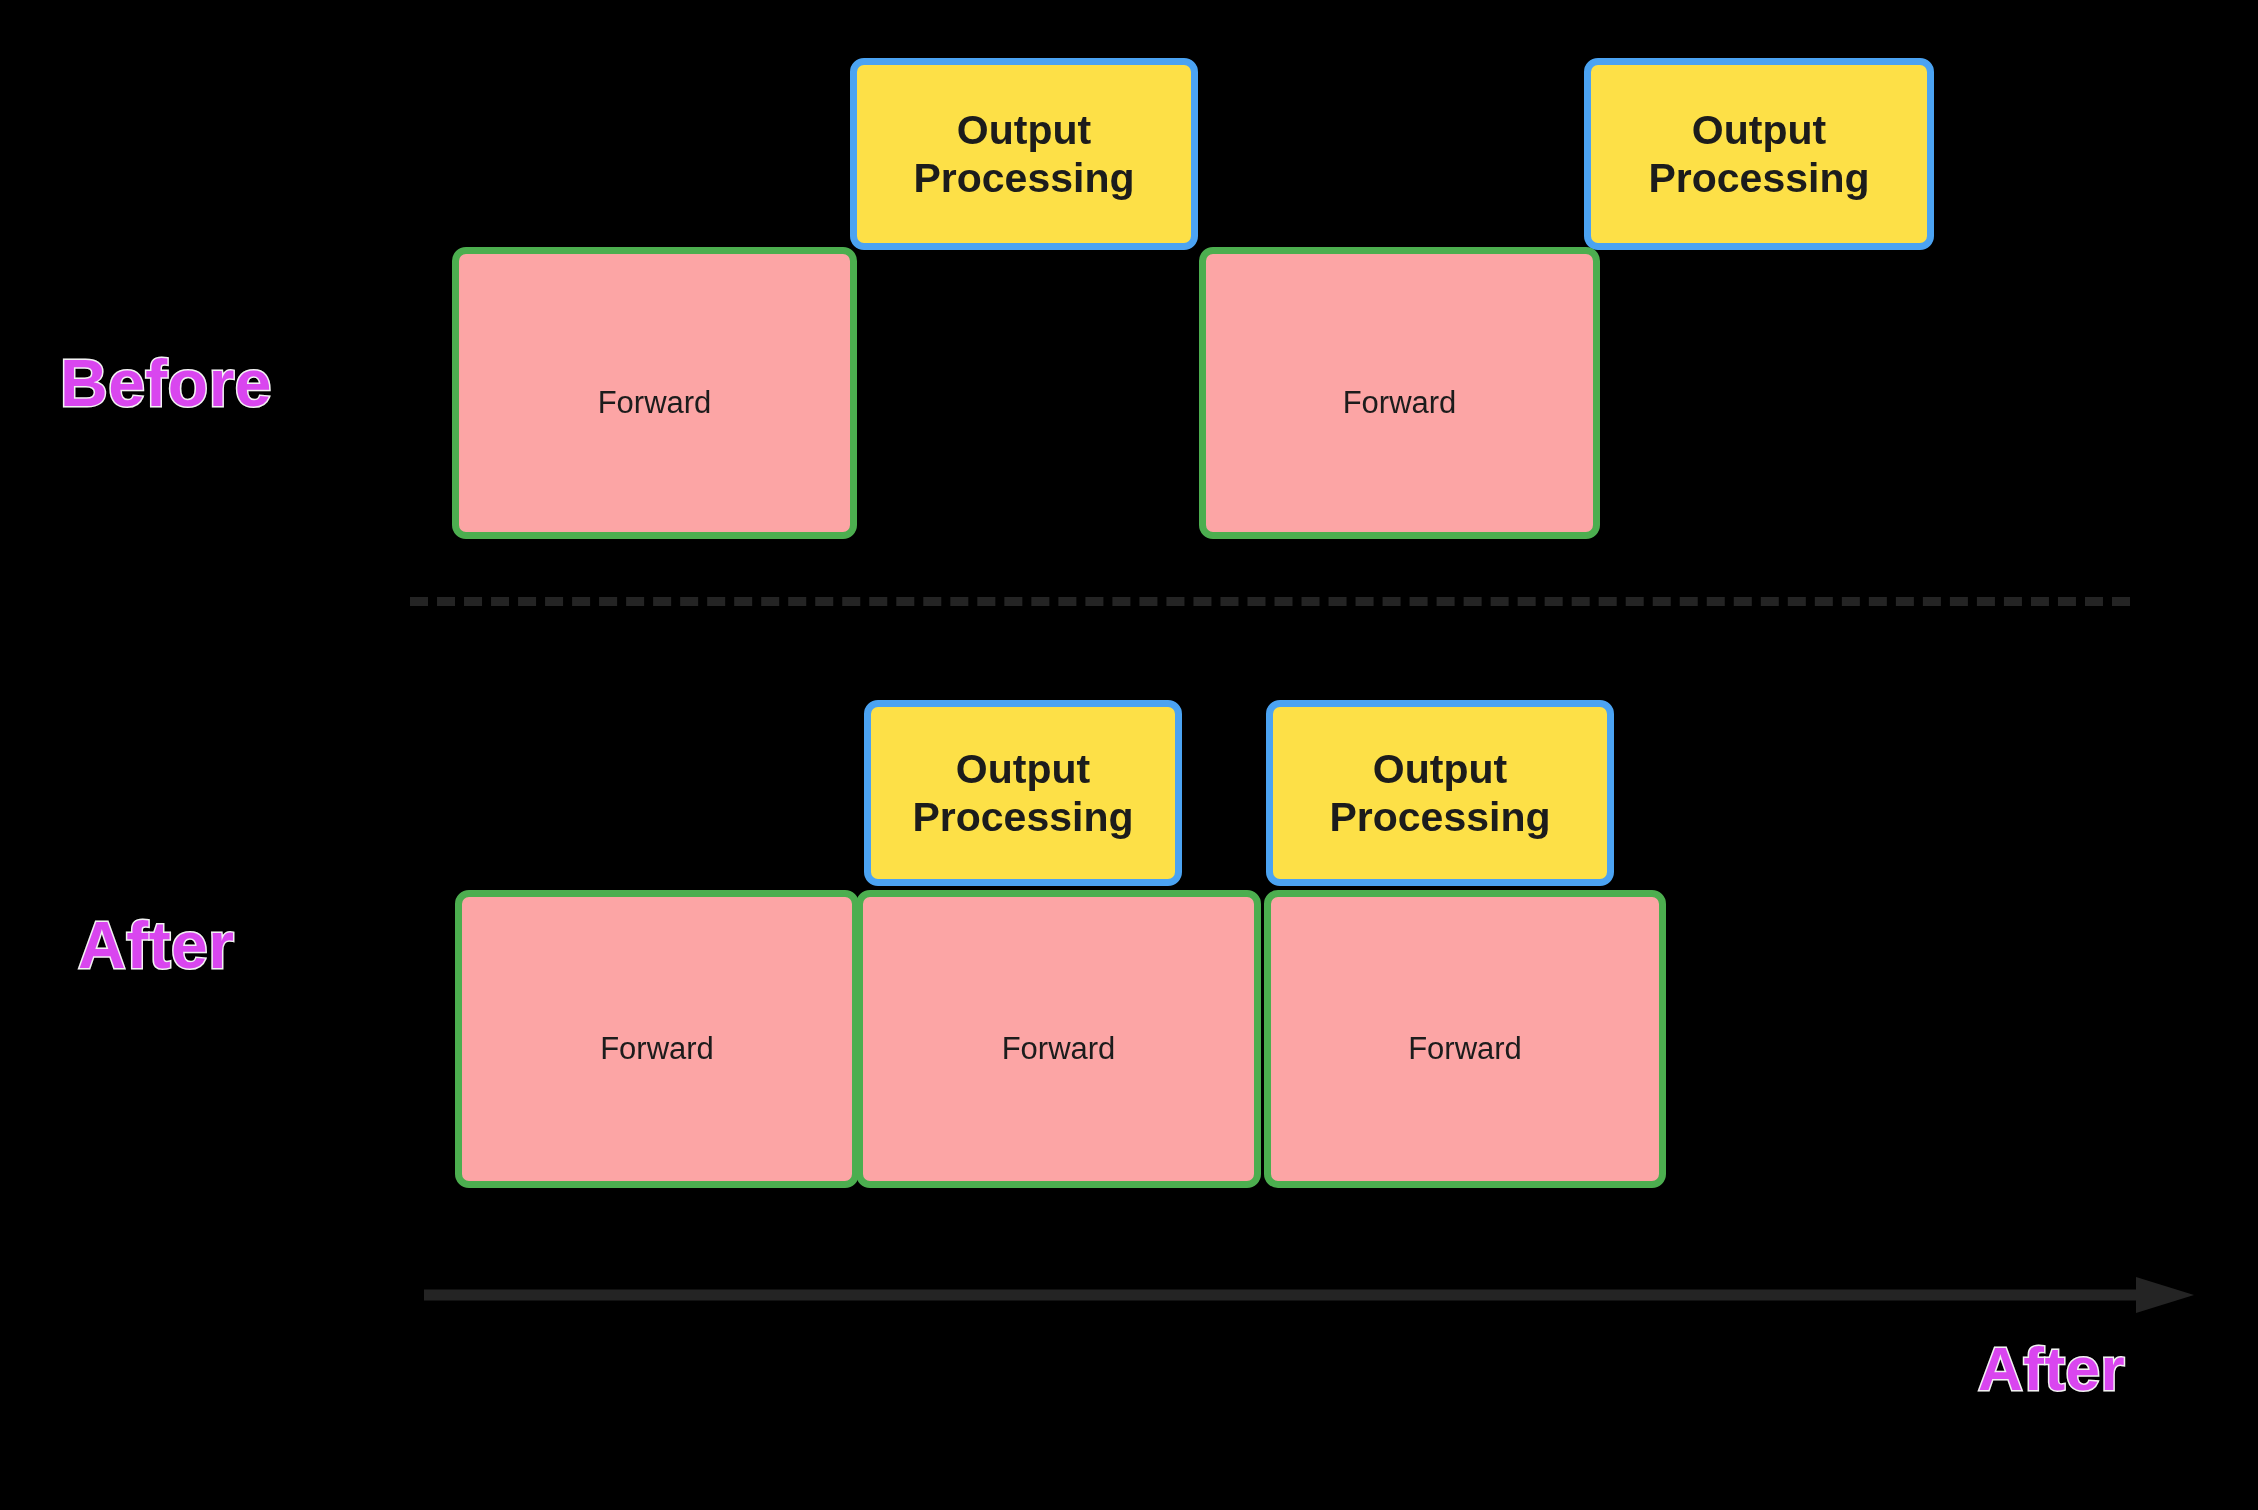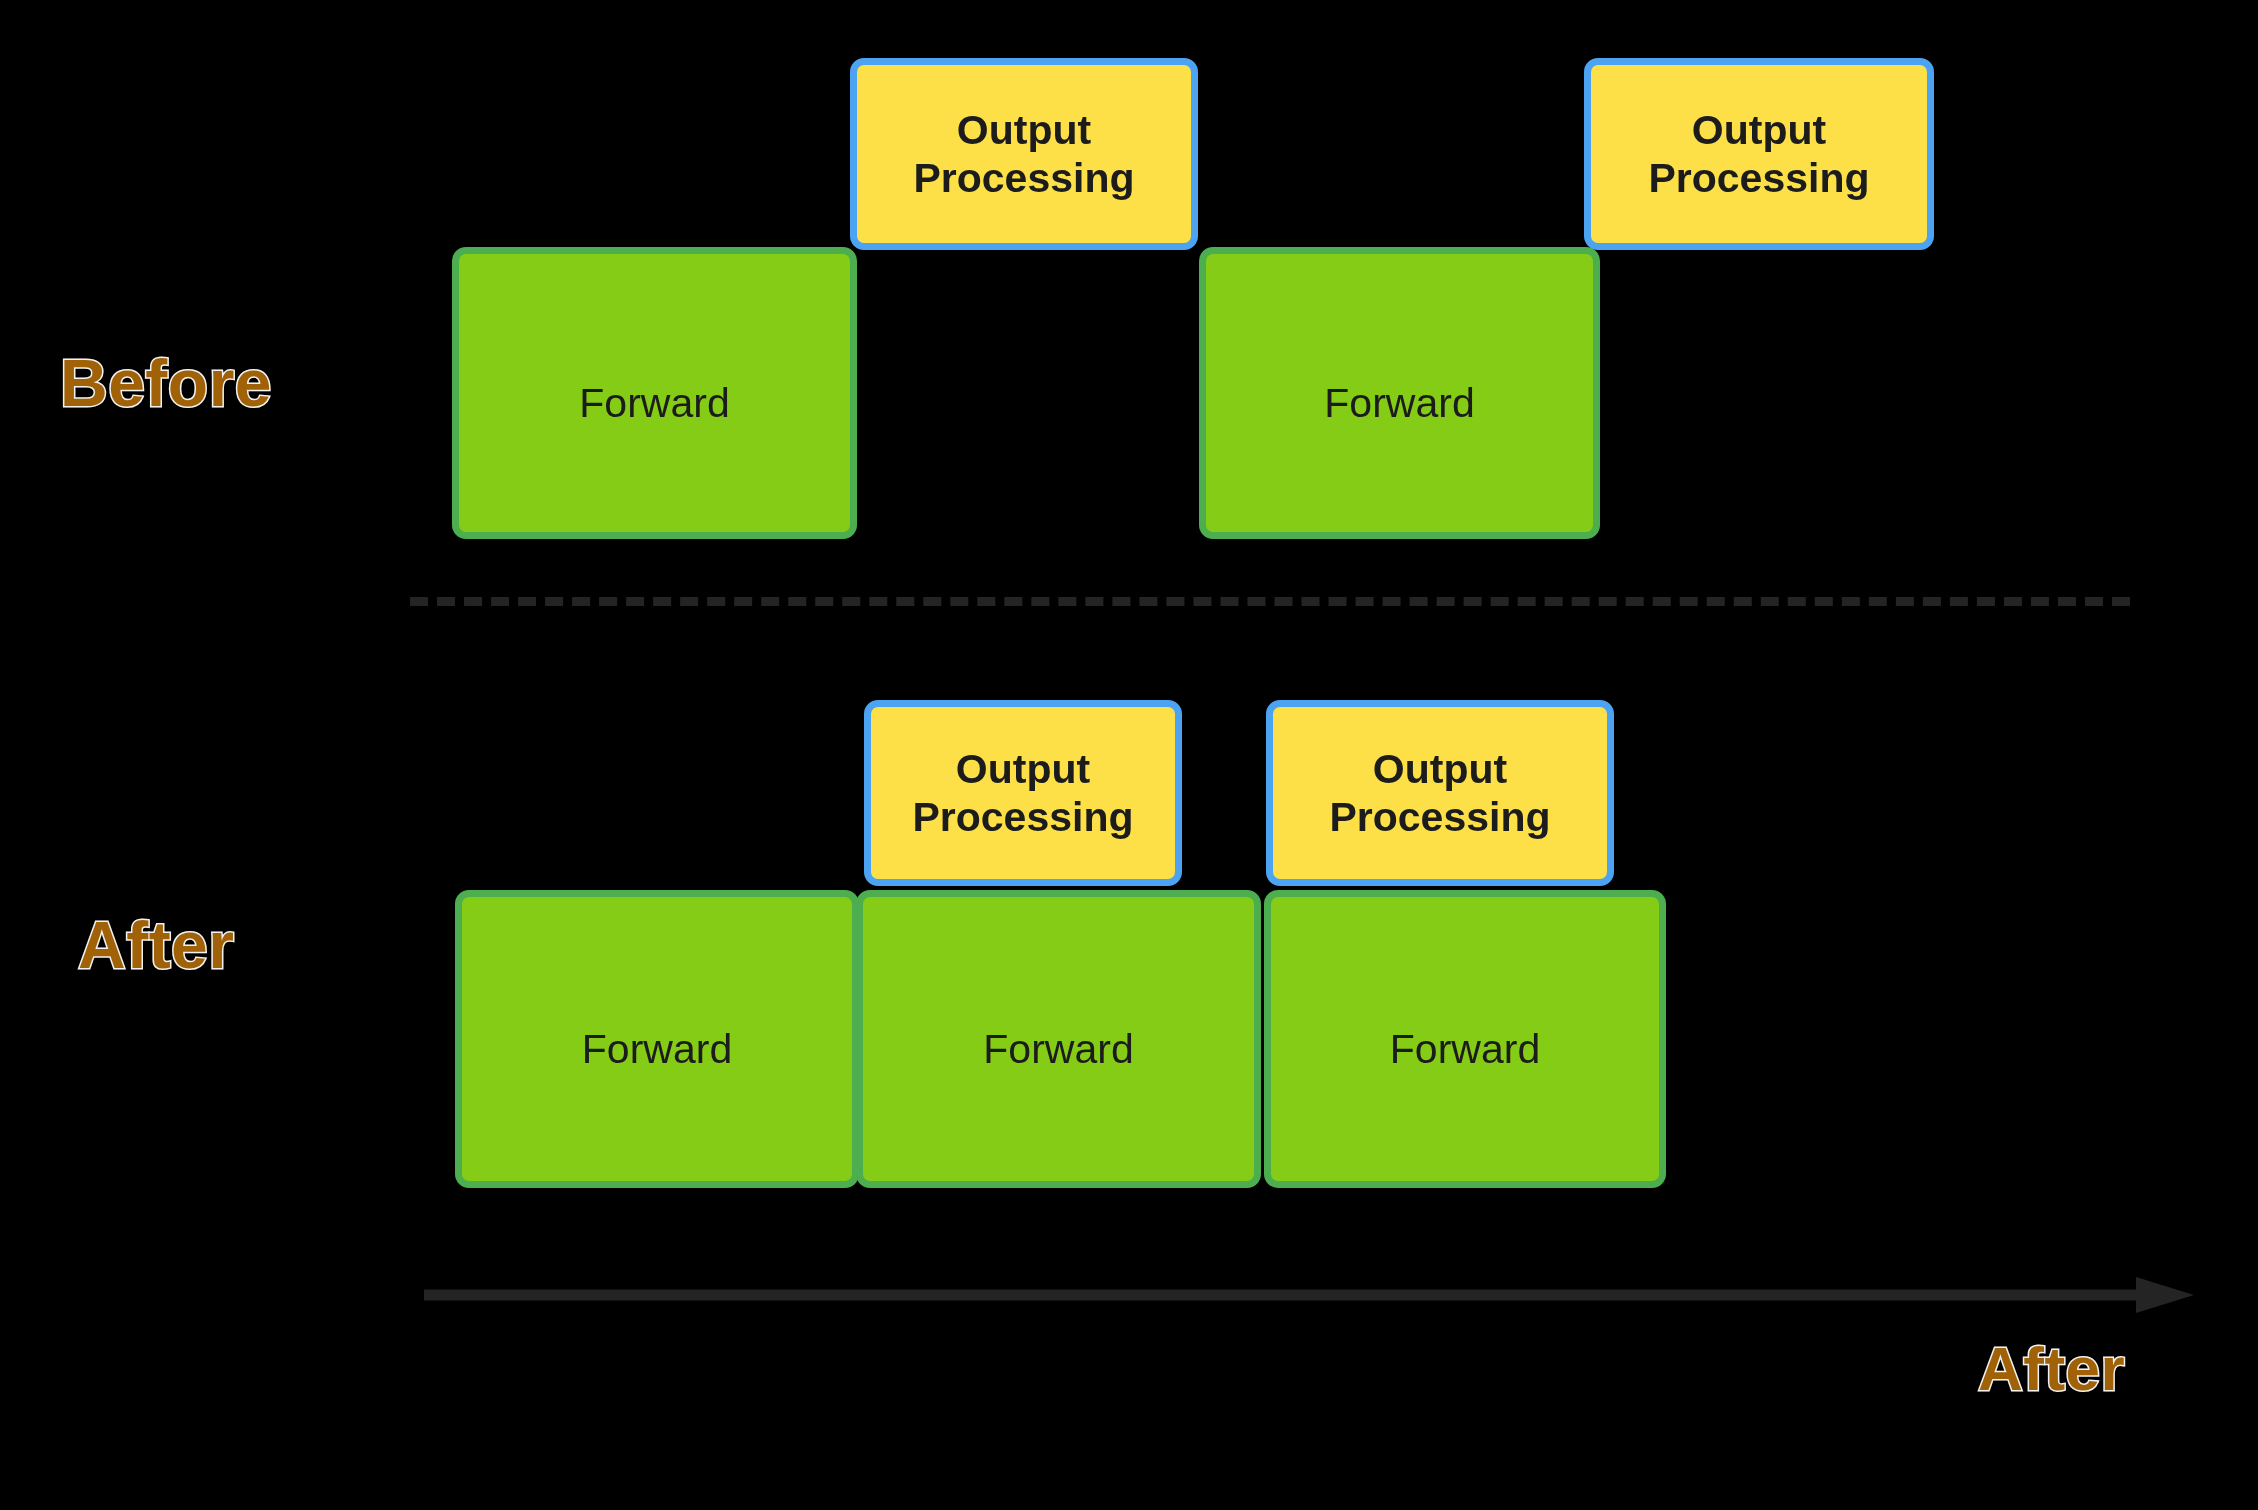--- a/index.html
+++ b/index.html
@@ -16,21 +16,21 @@
     overflow: hidden;
     font-family: "Liberation Sans", "DejaVu Sans", sans-serif;
   }
 
   
   .row-label {
     position: absolute;
     font-size: 66px;
     font-weight: 700;
     letter-spacing: 0.5px;
-    color: #a16207;
+    color: #d946ef;
     -webkit-text-stroke: 3px #f2f2f2;
     paint-order: stroke fill;
     white-space: nowrap;
     line-height: 1;
   }
   #label-before { left: 60px;  top: 350px; }
   #label-after  { left: 78px;  top: 912px; }
   #label-time   { left: 1978px; top: 1338px; font-size: 62px; }
 
   
@@ -39,23 +39,23 @@
     box-sizing: border-box;
     display: flex;
     align-items: center;
     justify-content: center;
     text-align: center;
     border-radius: 14px;
     line-height: 1.18;
     color: #1c1c1c;
   }
   .block-forward {
-    background: #84cc16;
+    background: #fca5a5;
     border: 7px solid #4cae4f;
-    font-size: 41px;
+    font-size: 31px;
     font-weight: 400;
   }
   .block-output {
     background: #fde047;
     border: 7px solid #4ba3f2;
     font-size: 41px;
     font-weight: 700;
   }
   
   .block-forward .block-text { transform: translateY(10px); }

